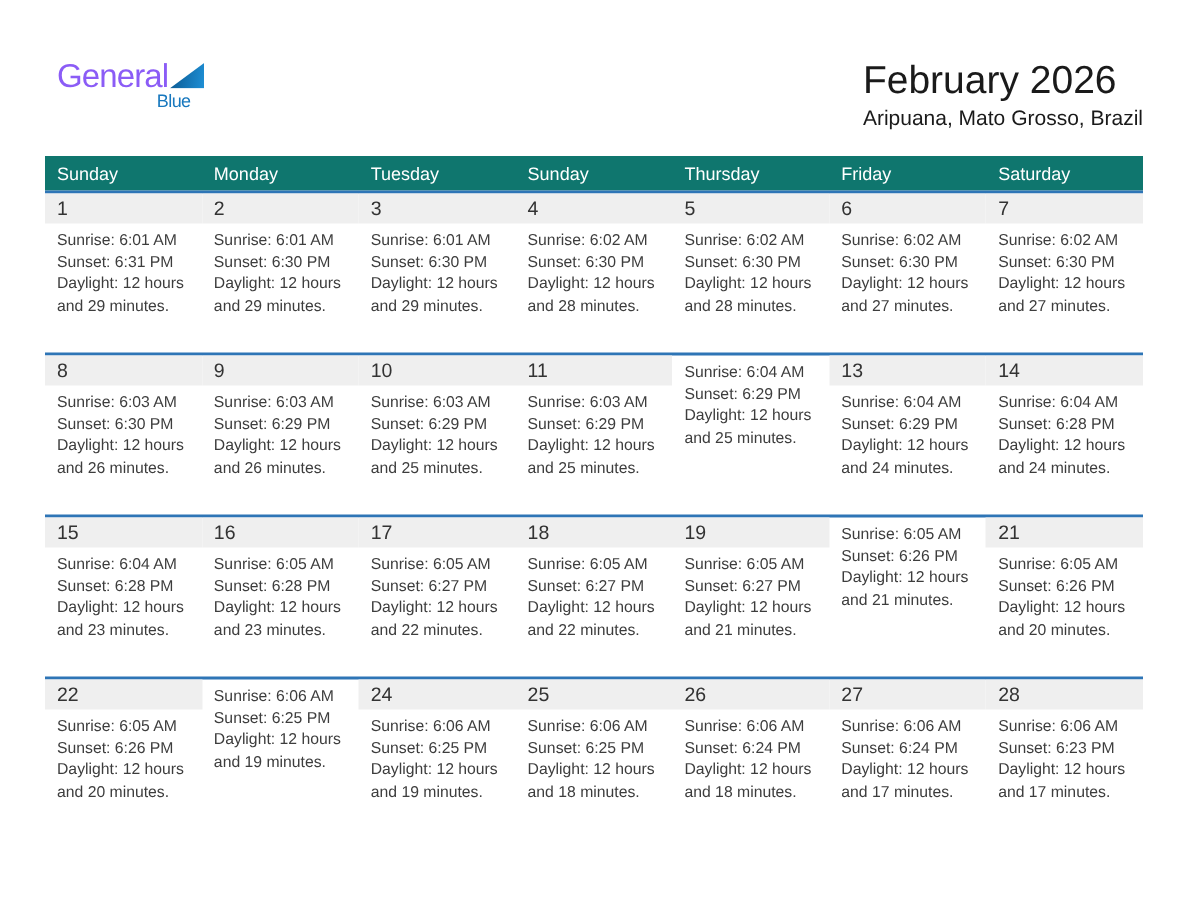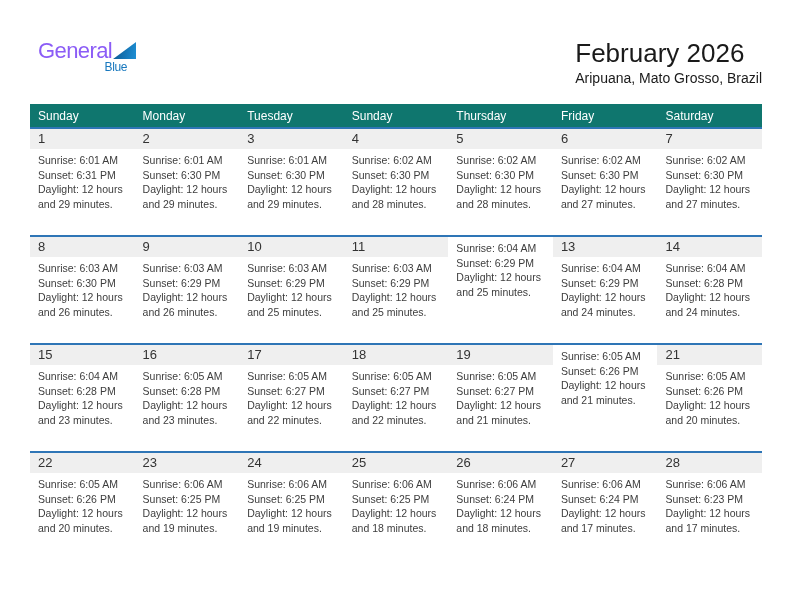--- a/index.html
+++ b/index.html
@@ -271,21 +271,20 @@
           <div class="day-cell">
             <div class="day-num">22</div>
             <div class="day-details">
               <div class="detail-line">Sunrise: 6:05 AM</div>
               <div class="detail-line">Sunset: 6:26 PM</div>
               <div class="detail-line">Daylight: 12 hours</div>
               <div class="detail-line">and 20 minutes.</div>
             </div>
           </div>
           <div class="day-cell">
-            <div class="day-num">23</div>
             <div class="day-details">
               <div class="detail-line">Sunrise: 6:06 AM</div>
               <div class="detail-line">Sunset: 6:25 PM</div>
               <div class="detail-line">Daylight: 12 hours</div>
               <div class="detail-line">and 19 minutes.</div>
             </div>
           </div>
           <div class="day-cell">
             <div class="day-num">24</div>
             <div class="day-details">

